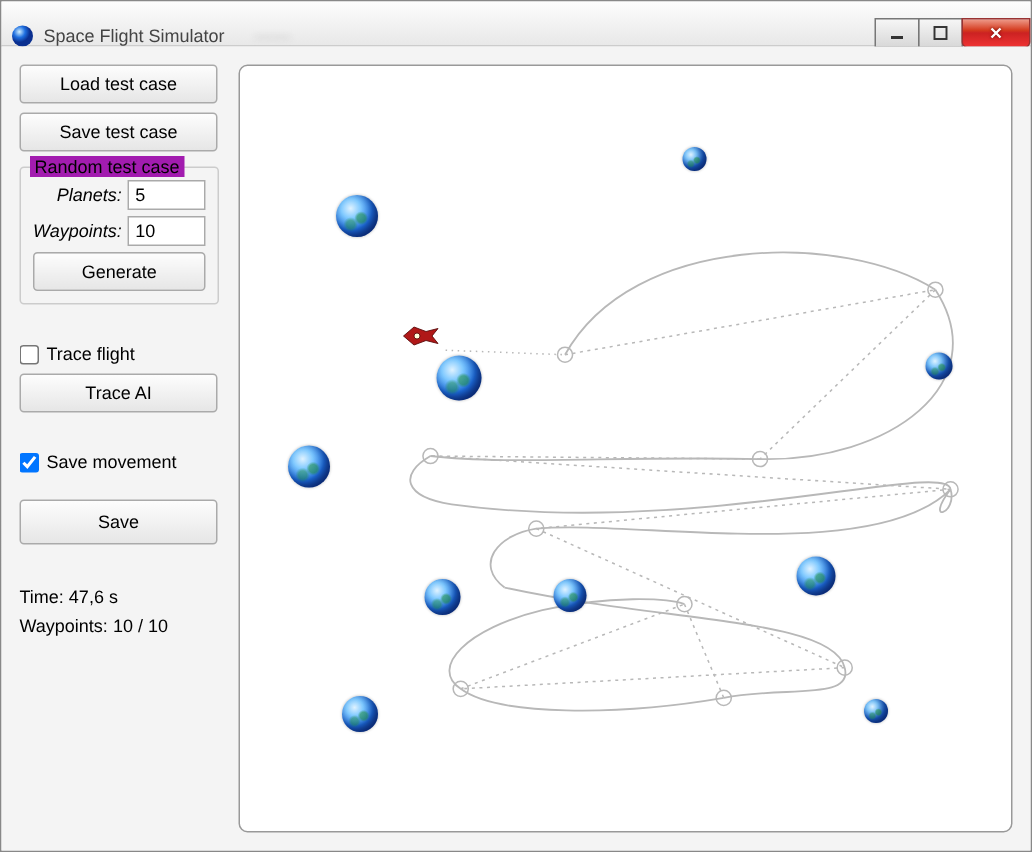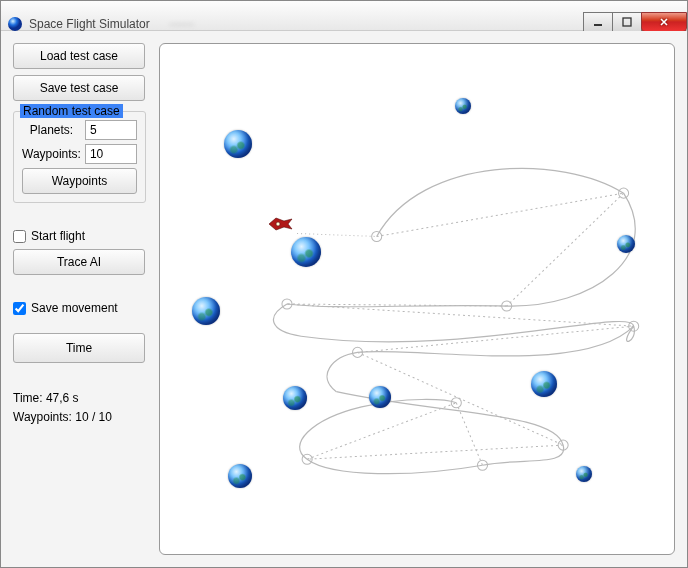--- a/index.html
+++ b/index.html
@@ -78,26 +78,26 @@
   .groupbox {
     border: 1px solid #ccc;
     border-radius: 3px;
     padding: 8px 8px 8px 8px;
     position: relative;
     margin-top: 4px;
   }
   .groupbox .legend {
     position: absolute;
     top: -8px; left: 6px;
-    background: #3b82f6;
+    background: #a21caf;
     padding: 0 3px;
     font-size: 12px;
   }
   .row { display: flex; align-items: center; justify-content: flex-end; gap: 4px; margin-bottom: 4px;}
-  .row label { flex: 1; text-align: center; font-size: 12px;}
+  .row label { flex: 1; text-align: right; font-size: 12px; font-style: italic;}
   .row input[type=text] {
     width: 52px; height: 20px;
     border: 1px solid #aaa; padding: 1px 4px;
     font-family: inherit; font-size: 12px;
   }
   .chk { display: flex; align-items: center; gap: 5px; margin-top: 8px;}
   .chk input { width: 13px; height: 13px;}
   .status { margin-top: 20px; font-size: 12px; line-height: 1.6;}
   .canvas-wrap {
     flex: 1;
@@ -174,37 +174,37 @@
       <fieldset class="groupbox">
         <span class="legend">Random test case</span>
         <div class="row">
           <label>Planets:</label>
           <input type="text" value="5" style="">
         </div>
         <div class="row">
           <label>Waypoints:</label>
           <input type="text" value="10" style="">
         </div>
-        <button class="btn">Waypoints</button>
+        <button class="btn">Generate</button>
       </fieldset>
 
       <div class="gap-lg"></div>
       <label class="chk">
         <input type="checkbox" style="">
-        <span>Start flight</span>
+        <span>Trace flight</span>
       </label>
       <button class="btn">Trace AI</button>
 
       <div class="gap-lg"></div>
       <label class="chk">
         <input type="checkbox" checked="" style="">
         <span>Save movement</span>
       </label>
       <div class="gap-lg"></div>
-      <button class="btn" style="height:30px">Time</button>
+      <button class="btn" style="height:30px">Save</button>
 
       <div class="status">
         <div>
           <span>Time:</span>
           <span>47,6 s</span>
         </div>
         <div>
           <span>Waypoints:</span>
           <span>10 / 10</span>
         </div>

